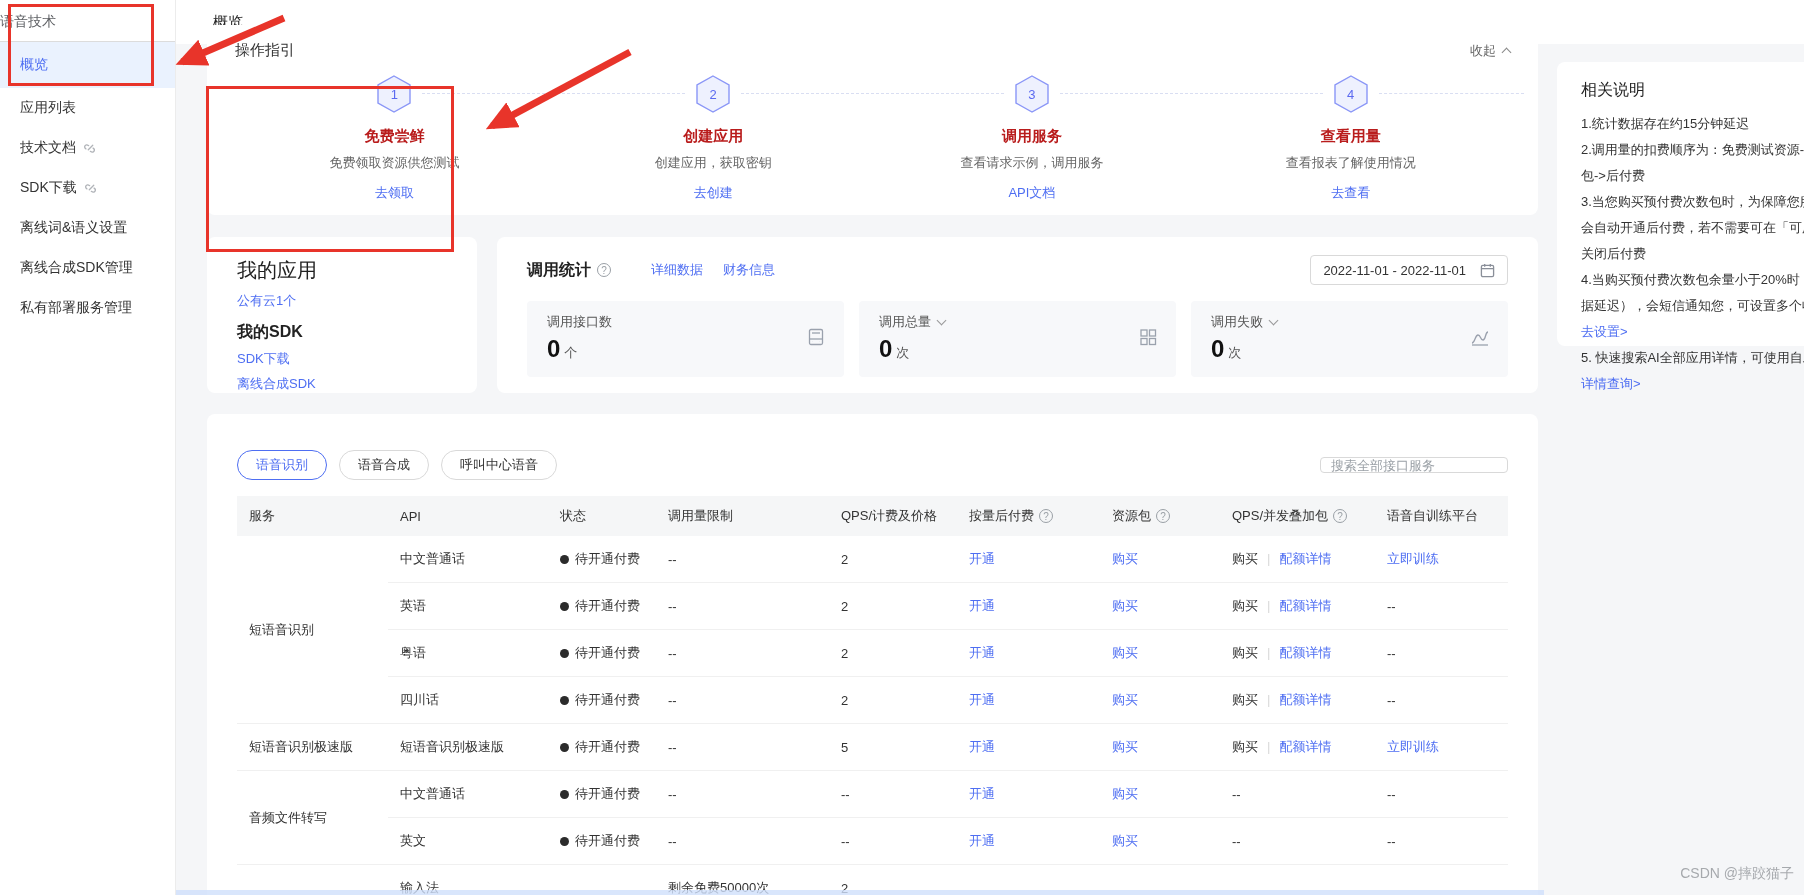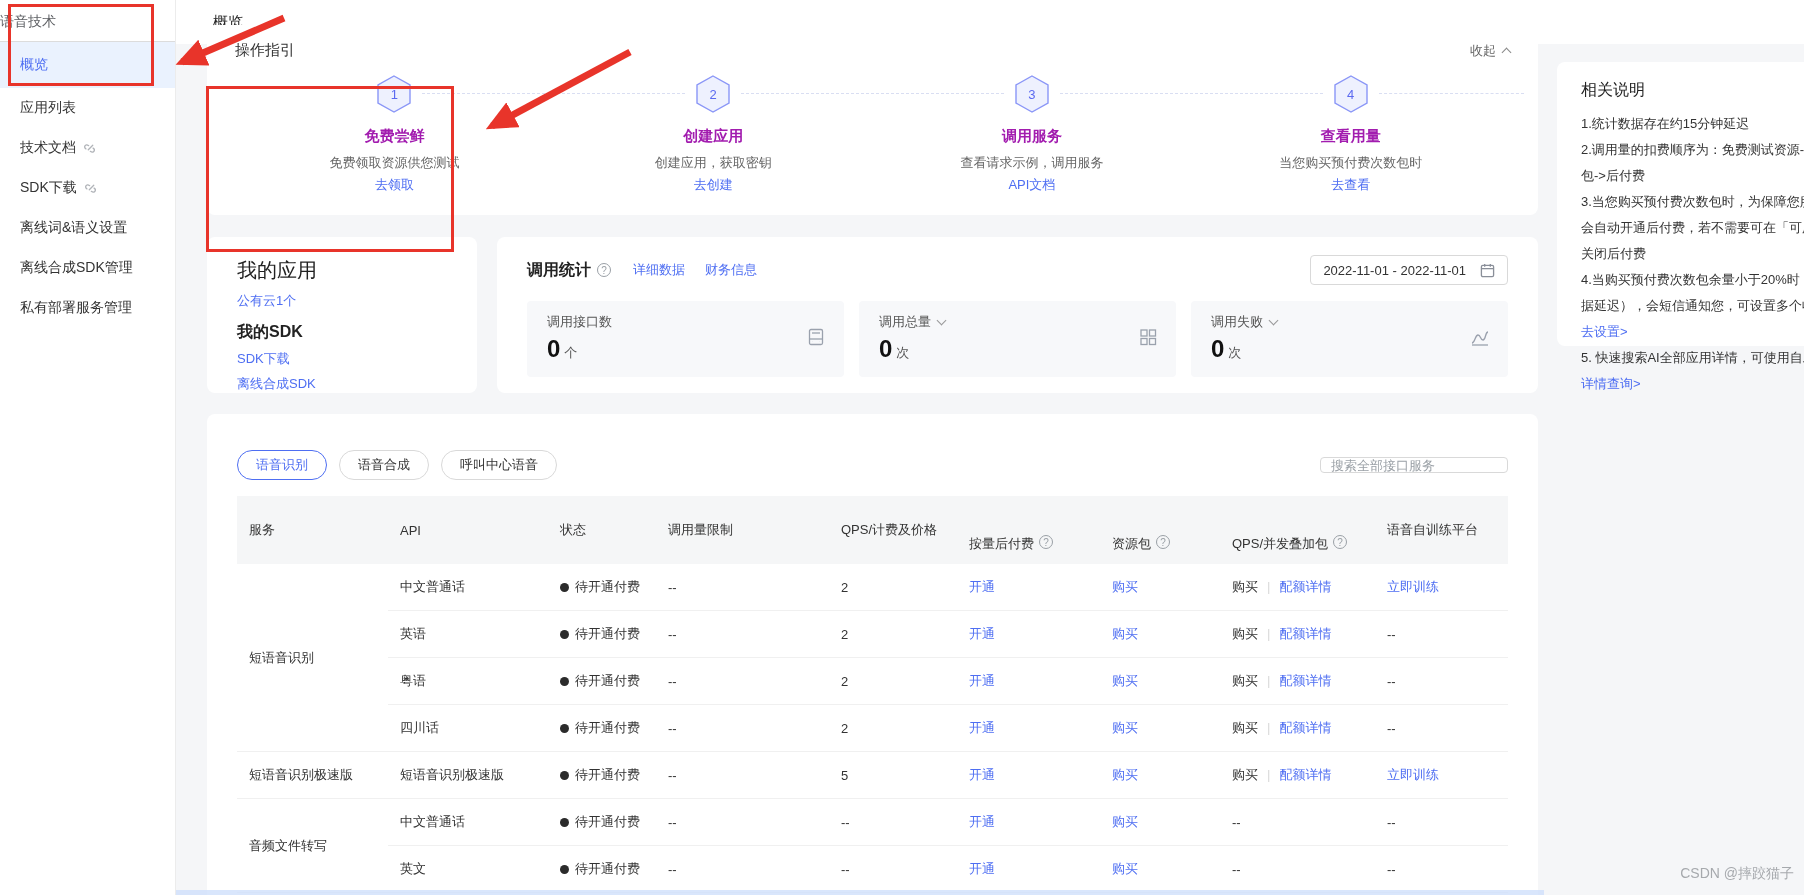--- a/index.html
+++ b/index.html
@@ -32,38 +32,38 @@
   .guide-title { font-size:15px; color:#333; }
   .collapse { font-size:13px; color:#666; display:flex; align-items:center; cursor:pointer; }
   .chev-up { width:7px; height:7px; border-left:1px solid #888; border-top:1px solid #888; transform:rotate(45deg); margin-left:7px; margin-top:3px; }
   .guide-body { display:flex; margin-top:10px; }
   .steps { flex:1; display:flex; }
   .step { flex:1; position:relative; text-align:center; padding-top:4px; }
   .step::after { content:""; position:absolute; top:23px; left:calc(50% + 28px); width:calc(100% - 56px); border-top:1px dashed #d9def2; }
   .step:last-child::after { width:auto; right:-14px; }
   .hexwrap { position:relative; width:36px; height:40px; margin:0 auto; }
   .hexnum { position:absolute; inset:0; display:flex; align-items:center; justify-content:center; font-size:13px; color:#5b6af0; }
-  .step-title { margin-top:13px; font-size:15px; font-weight:700; color:#a21caf; }
+  .step-title { margin-top:13px; font-size:15px; font-weight:700; color:#b91c1c; }
   .step-desc { margin-top:8px; font-size:13px; color:#666; }
-  .step-link { margin-top:4px; display:inline-block; font-size:13px; }
+  .step-link { margin-top:12px; display:inline-block; font-size:13px; }
   .purchase { width:238px; border-left:1px solid #ececec; text-align:center; padding-top:8px; }
 
   
   .row2 { display:flex; gap:20px; margin-top:22px; }
   .apps-card { width:270px; height:156px; padding:20px 30px; }
   .apps-title { font-size:20px; font-weight:400; color:#222; }
   .apps-link { display:inline-block; font-size:13px; margin-top:8px; }
   .apps-title2 { font-size:16px; font-weight:700; color:#222; margin-top:12px; }
   .sdk-links a { display:block; font-size:13px; margin-top:7px; }
 
   .stats-card { flex:1; height:156px; padding:18px 30px; }
   .stats-head { display:flex; align-items:center; }
   .stats-title { font-size:16px; font-weight:700; color:#222; }
   .qmark { display:inline-flex; align-items:center; justify-content:center; width:14px; height:14px; border:1px solid #9aa0a6; border-radius:50%; color:#9aa0a6; font-size:10px; margin-left:6px; }
-  .stats-links { display:flex; gap:20px; margin-left:22px; font-size:13px; }
+  .stats-links { display:flex; gap:20px; margin-left:40px; font-size:13px; }
   .datebox { margin-left:auto; display:flex; align-items:center; gap:14px; border:1px solid #d9d9d9; border-radius:4px; height:30px; padding:0 12px; font-size:13px; color:#333; cursor:pointer; }
   .stat-boxes { display:flex; gap:15px; margin-top:16px; }
   .stat-box { flex:1; background:#f7f8fa; border-radius:4px; height:76px; padding:12px 20px; position:relative; }
   .stat-label { font-size:13px; color:#555; display:flex; align-items:center; }
   .chev-dn { width:7px; height:7px; border-left:1px solid #999; border-bottom:1px solid #999; transform:rotate(-45deg); margin-left:7px; margin-bottom:3px; cursor:pointer; }
   .stat-value { margin-top:4px; font-size:24px; font-weight:700; color:#111; }
   .stat-unit { font-size:13px; font-weight:400; color:#555; margin-left:4px; }
   .stat-icon { position:absolute; right:18px; top:26px; color:#9aa1ad; }
 
   
@@ -78,21 +78,21 @@
   .search input { border:0; outline:none; flex:1; font-size:13px; color:#333; font-family:inherit; background:transparent; }
   .search input::placeholder { color:#9aa0a6; }
   .search svg { color:#9aa0a6; }
 
   table.svc { width:100%; margin-top:16px; border-collapse:collapse; font-size:13px; color:#333; table-layout:fixed; }
   table.svc thead th { background:#f5f6f7; font-weight:400; text-align:left; padding:11px 12px; color:#333; }
   table.svc tbody td { padding:14px 12px; border-bottom:1px solid #f0f0f0; background:#fff; }
   td.c-group { vertical-align:middle; }
   .dot { display:inline-block; width:9px; height:9px; border-radius:50%; background:#2b2b2b; margin-right:6px; vertical-align:-1px; }
   .sep { color:#d9d9d9; margin:0 9px; }
-  .th-flex { display:flex; align-items:flex-start;margin-top:28px; }
+  .th-flex { display:flex; align-items:center; }
   .th-flex .qmark { margin-left:5px; }
 
   
   .right-panel { position:absolute; left:1381px; top:62px; width:290px; height:284px; background:#fff; border-radius:8px; padding:18px 0 0 24px; z-index:3; }
   .note-title { font-size:16px; color:#222; margin-bottom:10px; }
   .note-line { font-size:13px; color:#333; line-height:26px; white-space:nowrap; }
 
   
   .red-box { position:absolute; border:3px solid #e8342a; z-index:40; pointer-events:none; }
   #redbox-sidebar { left:8px; top:4px; width:146px; height:82px; }
@@ -195,21 +195,21 @@
             <a class="step-link">API文档</a>
           </div>
           <div class="step">
             <div class="hexwrap">
               <svg width="36" height="40" viewBox="0 0 36 40">
                 <polygon points="18,2 34,11 34,29 18,38 2,29 2,11" fill="#eef1fe" stroke="#8a96f7" stroke-width="1.4"></polygon>
               </svg>
               <span class="hexnum">4</span>
             </div>
             <div class="step-title">查看用量</div>
-            <div class="step-desc">当您购买预付费次数包时</div>
+            <div class="step-desc">查看报表了解使用情况</div>
             <a class="step-link">去查看</a>
           </div>
         </div>
       </div>
     </div>
 
     <div class="row2">
       <div class="card apps-card">
         <div class="apps-title">我的应用</div>
         <a class="apps-link">公有云1个</a>

